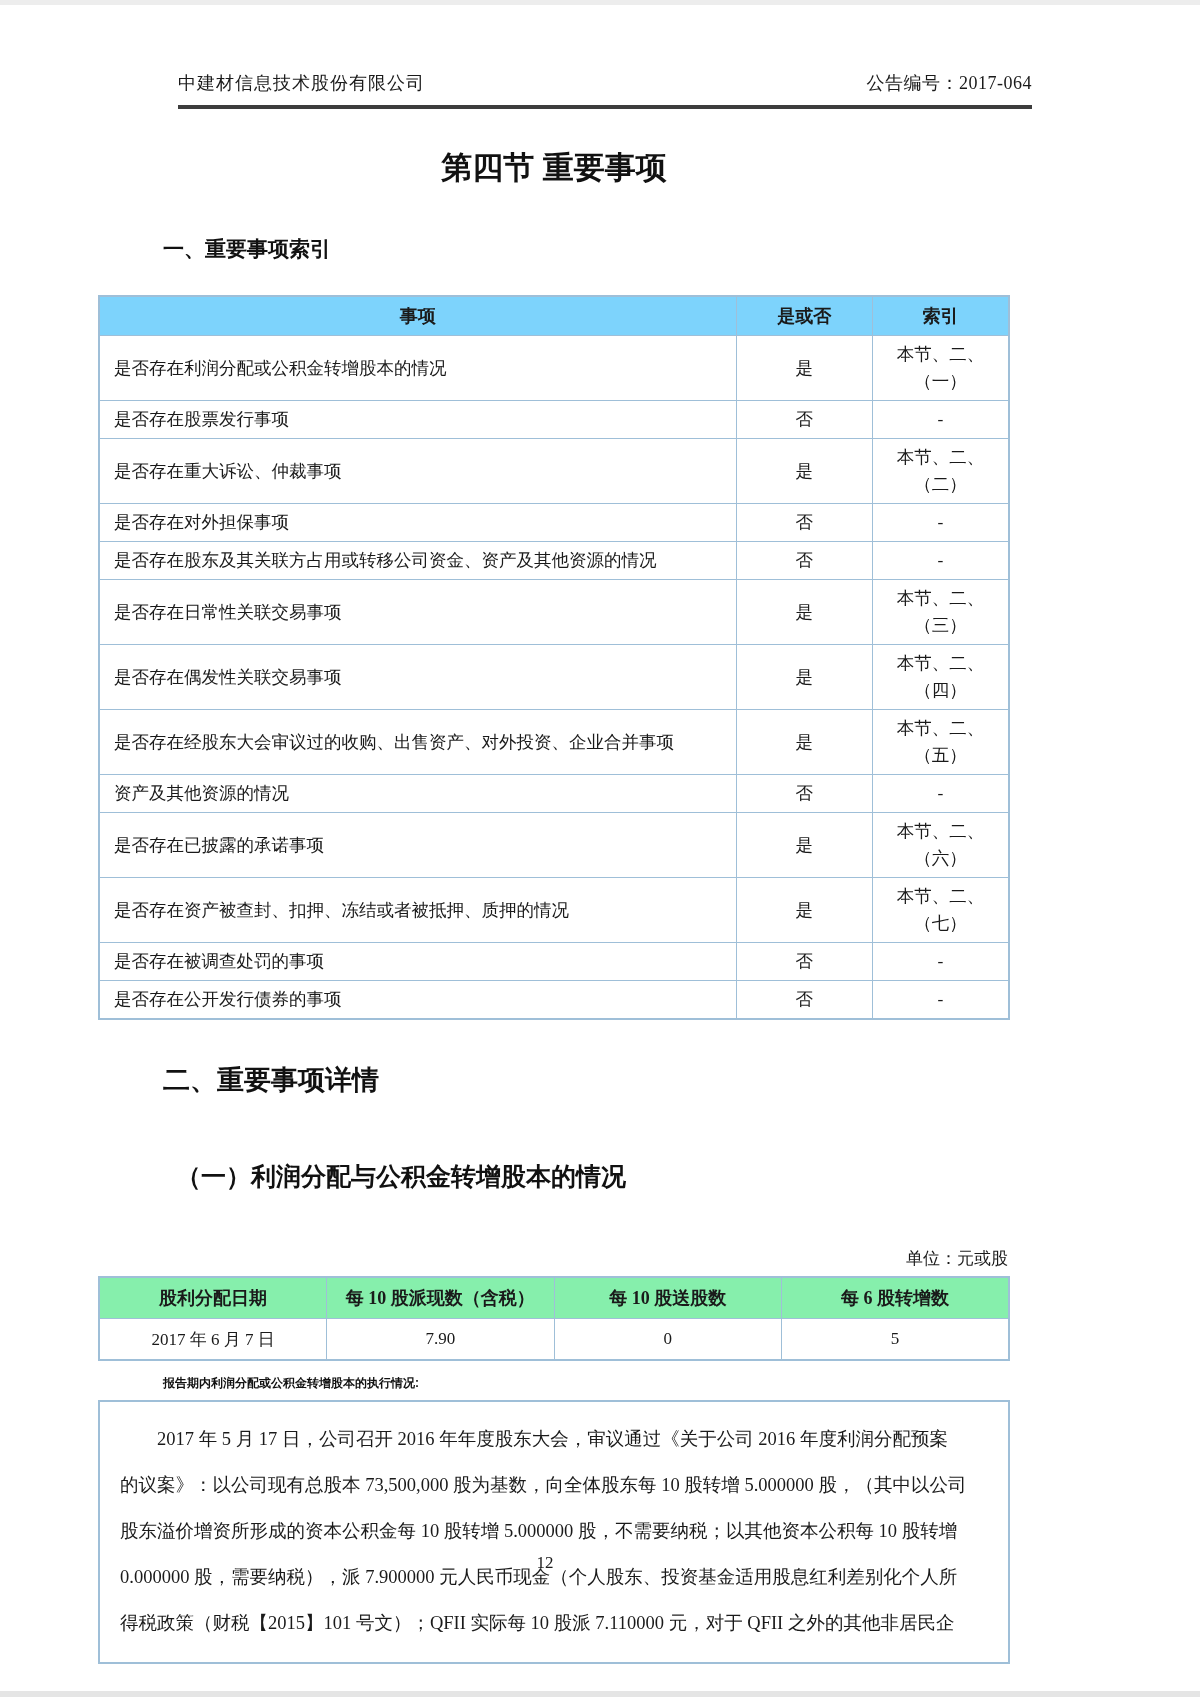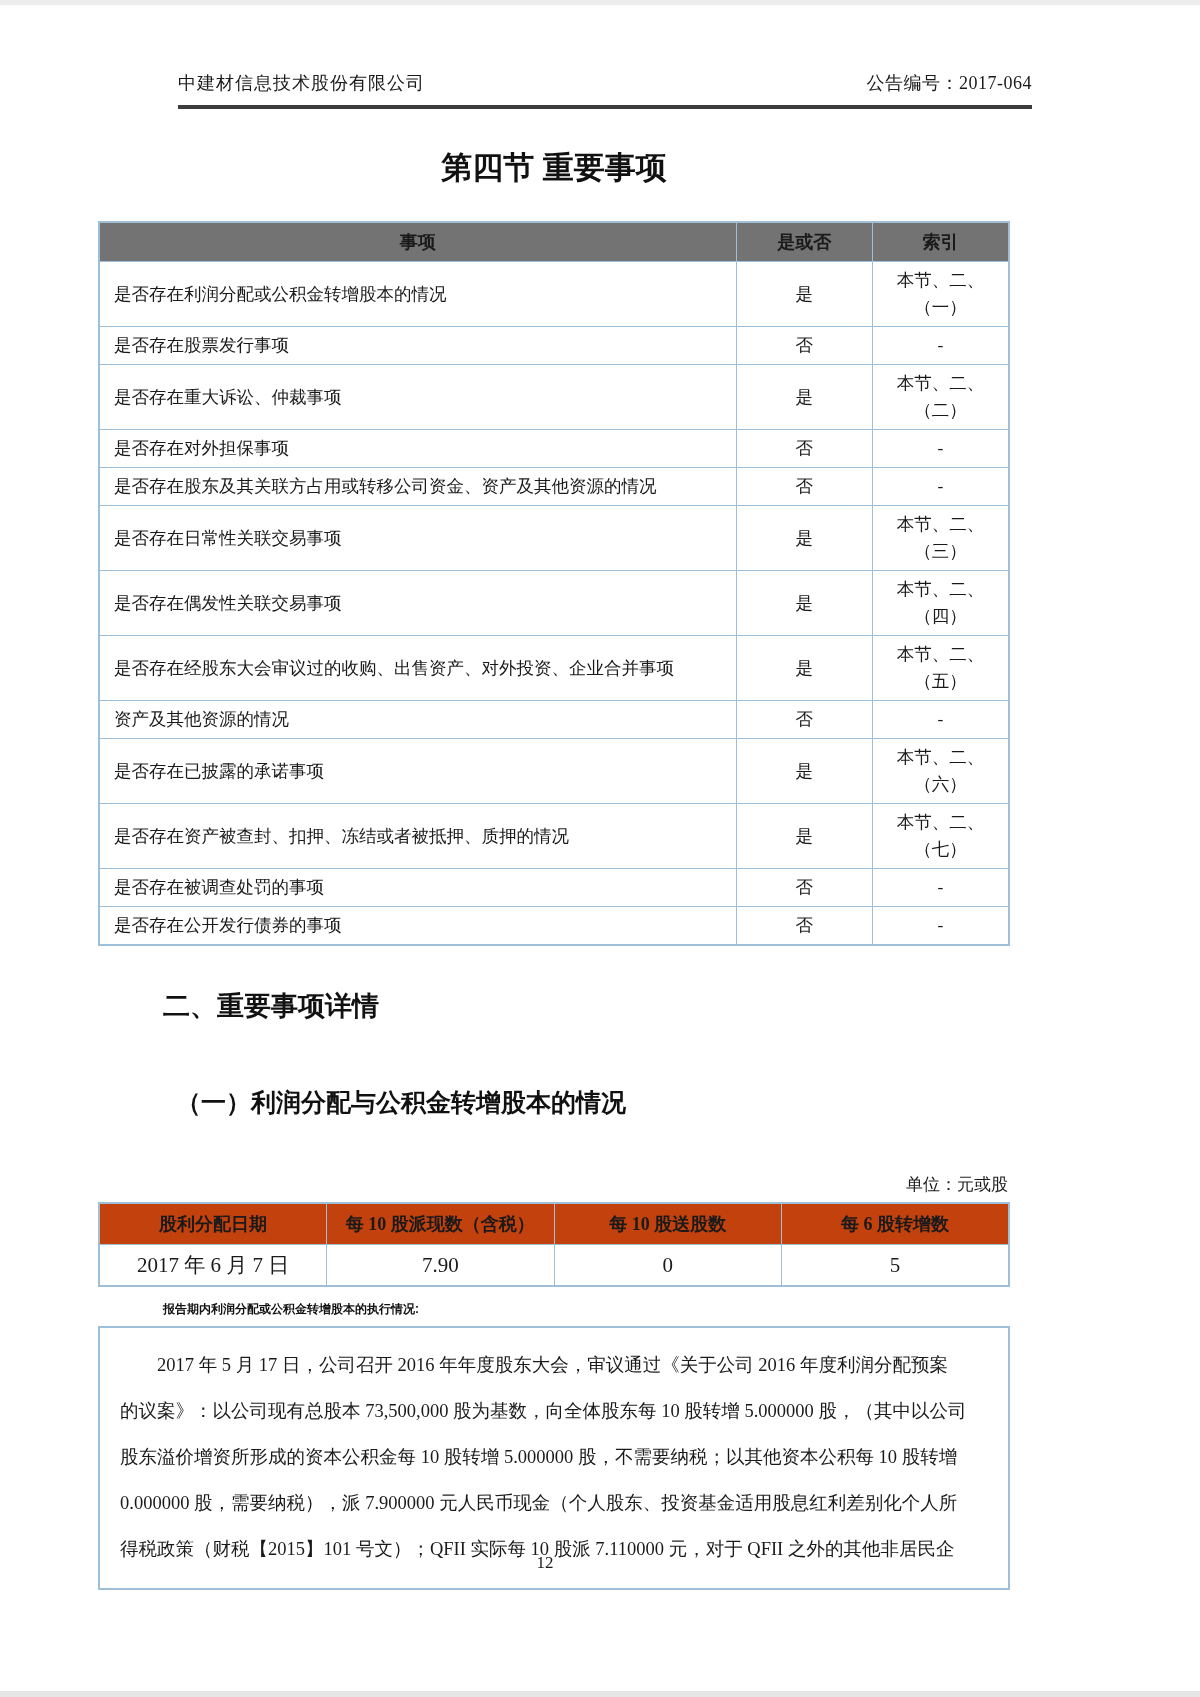--- a/index.html
+++ b/index.html
@@ -46,43 +46,43 @@
   .h-sub{
     font-family:"Liberation Sans","DejaVu Sans",sans-serif;
     font-weight:bold;font-size:25px;color:#111;
     margin:62px 0 0 78px;
   }
   
   table{border-collapse:collapse;width:100%;}
   .tbl{margin-top:32px;border:2px solid #9fbfd8;}
   .tbl th,.tbl td{border:1px solid #9fbfd8;}
   .tbl th{
-    background:#737373;
+    background:#7dd3fc;
     font-size:18px;font-weight:bold;
     height:36px;text-align:center;
   }
   .tbl td{
     font-size:17.5px;
     line-height:27px;
     padding:5px 6px;
     text-align:center;
     vertical-align:middle;
   }
   .tbl td.item{text-align:left;padding-left:14px;}
   .tbl td.idx{white-space:pre-line;}
   .col-item{width:70%;}
   .col-ans{width:15%;}
   .col-idx{width:15%;}
   .tbl2{margin-top:4px;border:2px solid #9fbfd8;}
   .tbl2 th,.tbl2 td{border:1px solid #9fbfd8;}
   .tbl2 th{
-    background:#c2410c;font-size:18px;font-weight:bold;
+    background:#86efac;font-size:18px;font-weight:bold;
     height:38px;text-align:center;
   }
-  .tbl2 td{font-size:21px;height:38px;text-align:center;vertical-align:middle;}
+  .tbl2 td{font-size:17px;height:38px;text-align:center;vertical-align:middle;}
   .tbl2 col{width:25%;}
   .unit-note{
     text-align:right;font-size:17px;
     margin:54px 2px 6px 0;
   }
   .exec-heading{
     font-family:"Liberation Sans","DejaVu Sans",sans-serif;
     font-weight:bold;font-size:12px;color:#111;
     margin:14px 0 8px 65px;
   }
@@ -105,20 +105,21 @@
 
   <div class="doc-header">
     <span class="company">中建材信息技术股份有限公司</span>
     <span class="ann-no">公告编号：2017-064</span>
   </div>
 
   <div class="content">
 
     <div class="doc-title">第四节 重要事项</div>
 
+    <div class="h-sec">一、重要事项索引</div>
 
     <table class="tbl">
       <colgroup>
           <col class="col-item">
           <col class="col-ans">
           <col class="col-idx">
         </colgroup>
       <thead>
         <tr>
           <th>事项</th>

